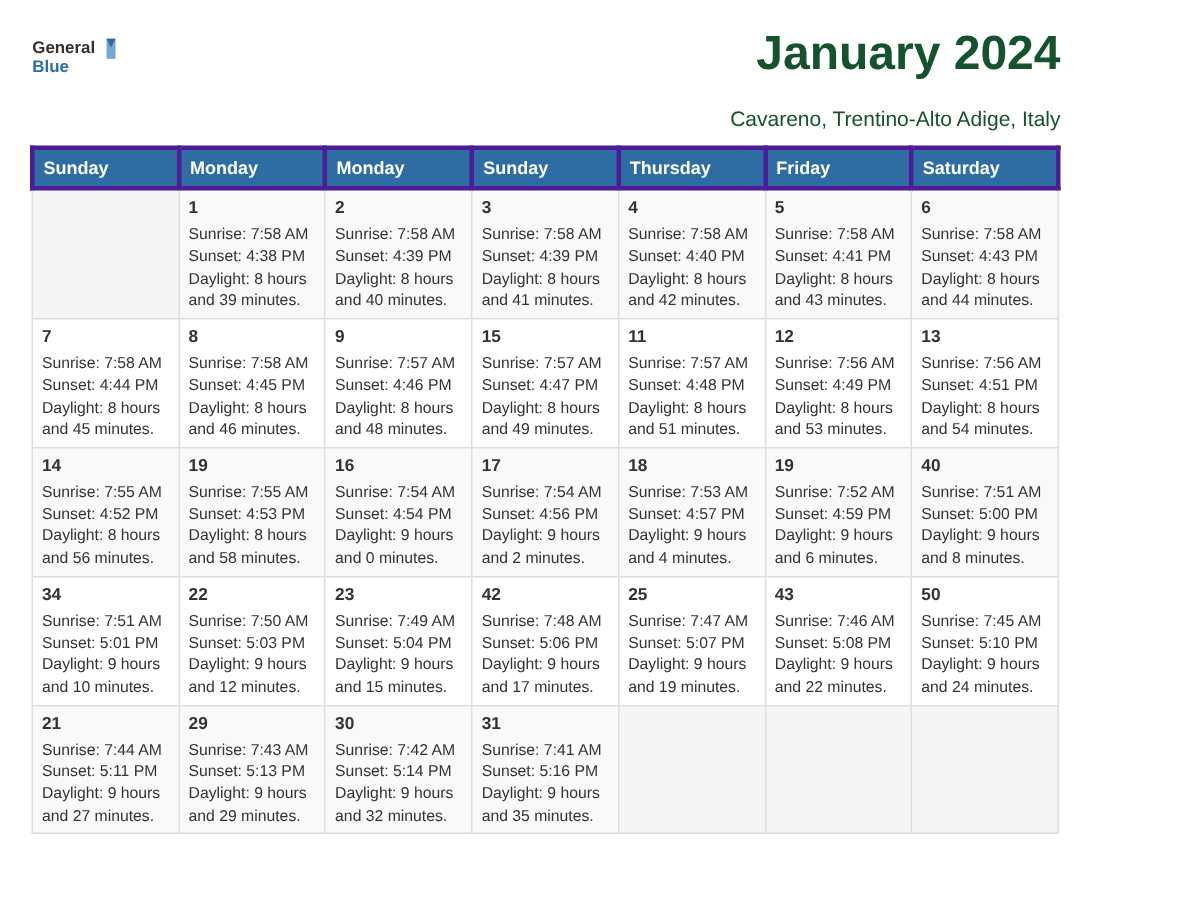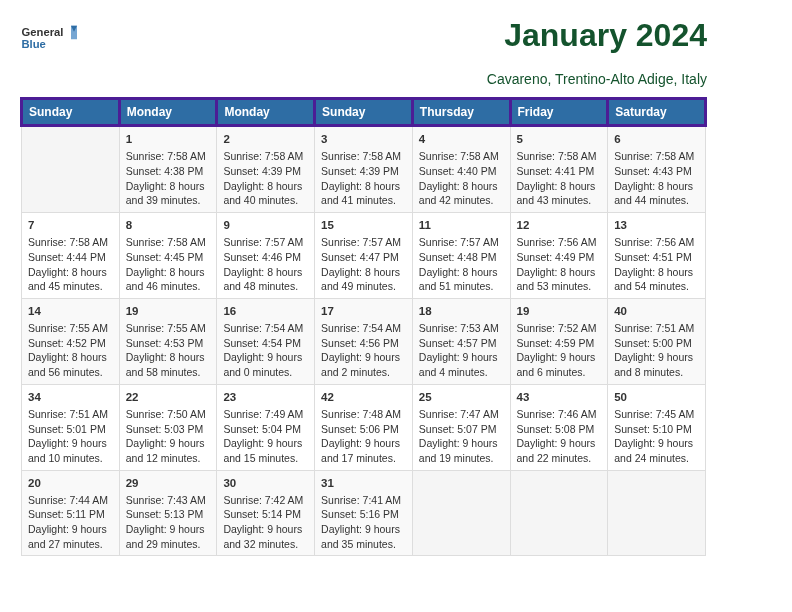--- a/index.html
+++ b/index.html
@@ -143,21 +143,21 @@
         <tr>
           <td><span class="day-num">34</span>Sunrise: 7:51 AM<br>Sunset: 5:01 PM<br>Daylight: 9 hours<br>and 10 minutes.</td>
           <td><span class="day-num">22</span>Sunrise: 7:50 AM<br>Sunset: 5:03 PM<br>Daylight: 9 hours<br>and 12 minutes.</td>
           <td><span class="day-num">23</span>Sunrise: 7:49 AM<br>Sunset: 5:04 PM<br>Daylight: 9 hours<br>and 15 minutes.</td>
           <td><span class="day-num">42</span>Sunrise: 7:48 AM<br>Sunset: 5:06 PM<br>Daylight: 9 hours<br>and 17 minutes.</td>
           <td><span class="day-num">25</span>Sunrise: 7:47 AM<br>Sunset: 5:07 PM<br>Daylight: 9 hours<br>and 19 minutes.</td>
           <td><span class="day-num">43</span>Sunrise: 7:46 AM<br>Sunset: 5:08 PM<br>Daylight: 9 hours<br>and 22 minutes.</td>
           <td><span class="day-num">50</span>Sunrise: 7:45 AM<br>Sunset: 5:10 PM<br>Daylight: 9 hours<br>and 24 minutes.</td>
         </tr>
         <tr>
-          <td><span class="day-num">20</span>Sunrise: 7:44 AM<br>Sunset: 5:11 PM<br>Daylight: 9 hours<br>and 27 minutes.</td>
+          <td><span class="day-num">21</span>Sunrise: 7:44 AM<br>Sunset: 5:11 PM<br>Daylight: 9 hours<br>and 27 minutes.</td>
           <td><span class="day-num">29</span>Sunrise: 7:43 AM<br>Sunset: 5:13 PM<br>Daylight: 9 hours<br>and 29 minutes.</td>
           <td><span class="day-num">30</span>Sunrise: 7:42 AM<br>Sunset: 5:14 PM<br>Daylight: 9 hours<br>and 32 minutes.</td>
           <td><span class="day-num">31</span>Sunrise: 7:41 AM<br>Sunset: 5:16 PM<br>Daylight: 9 hours<br>and 35 minutes.</td>
           <td class="empty-cell"></td>
           <td class="empty-cell"></td>
           <td class="empty-cell"></td>
         </tr>
       </tbody>
   </table>
 </div>

